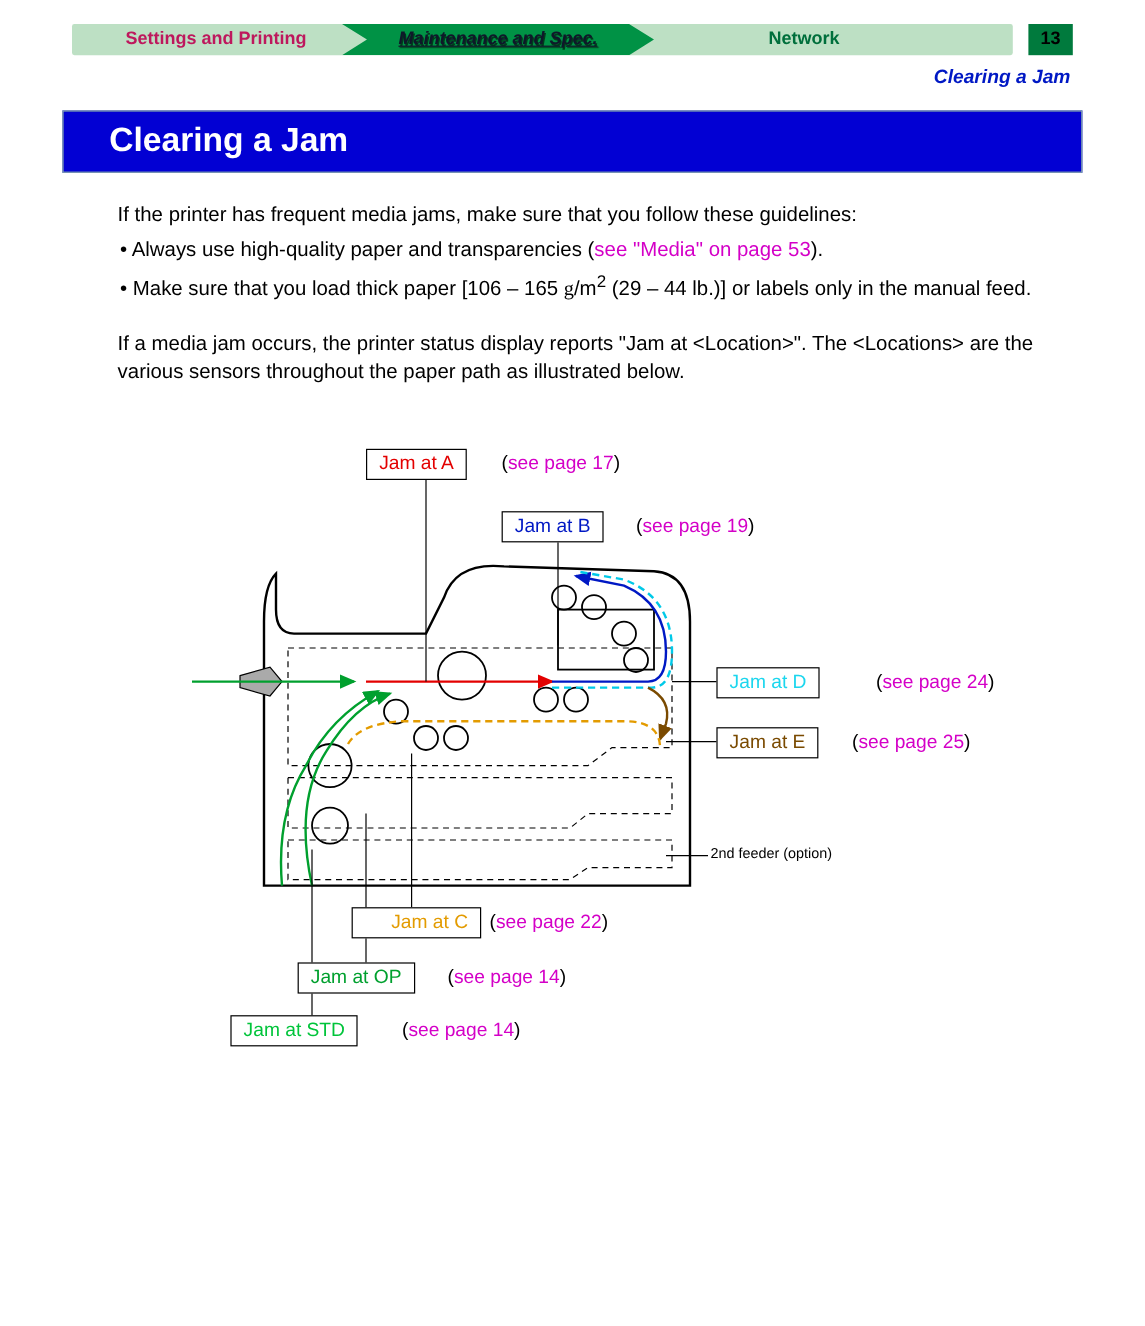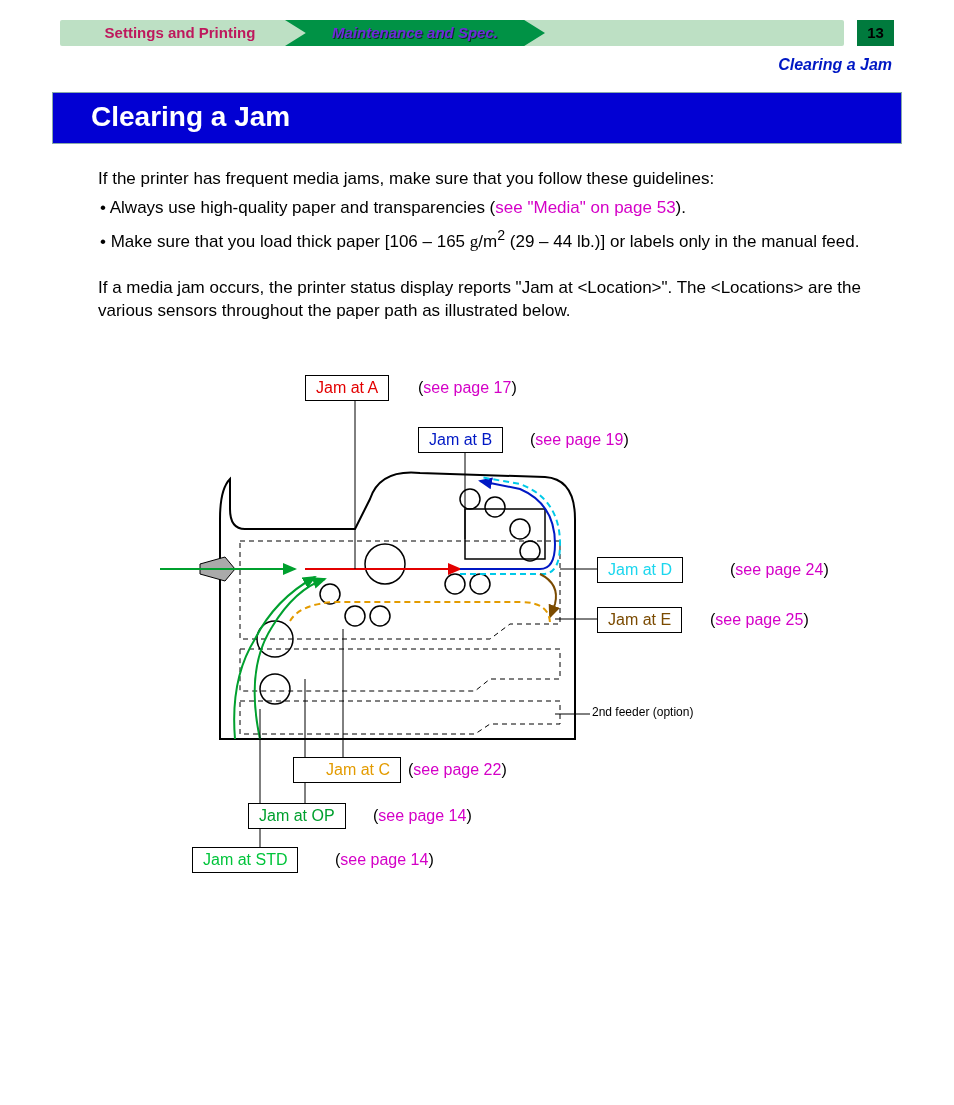--- a/index.html
+++ b/index.html
@@ -51,25 +51,26 @@
     background: #009245;
     clip-path: polygon(0 0, 92% 0, 100% 50%, 92% 100%, 0 100%, 8% 50%);
   }
   .tab2-text {
     position: absolute;
     left: 0; top: 0;
     width: 260px;
     height: 26px;
     line-height: 26px;
     text-align: center;
-    color: #6d28d9;
+    color: #0f172a;
     font-weight: bold;
     font-style: italic;
     font-size: 15px;
     text-shadow: 1px 1px 0 #003b1c;
+    text-decoration: underline;
   }
   .tab3 { left: 540px; width: 180px; color: #006f3c; }
   .pagebadge {
     position: absolute;
     right: 20px;
     top: 0;
     width: 37px;
     height: 26px;
     background: #007a3d;
     color: #000000;
@@ -141,20 +142,21 @@
 
 <div class="page">
 
   <div class="topnav">
     <div class="topnav-bg"></div>
     <div class="tab tab1">Settings and Printing</div>
     <div class="tab2-wrap">
       <div class="tab2-poly"></div>
       <div class="tab2-text">Maintenance and Spec.</div>
     </div>
+    <div class="tab tab3">Network</div>
     <div class="pagebadge">13</div>
   </div>
 
   <div class="breadcrumb">Clearing a Jam</div>
 
   <div class="titlebar">Clearing a Jam</div>
 
   <div class="bodytext">
     <p>If the printer has frequent media jams, make sure that you follow these guidelines:</p>
     <p class="bullet">

